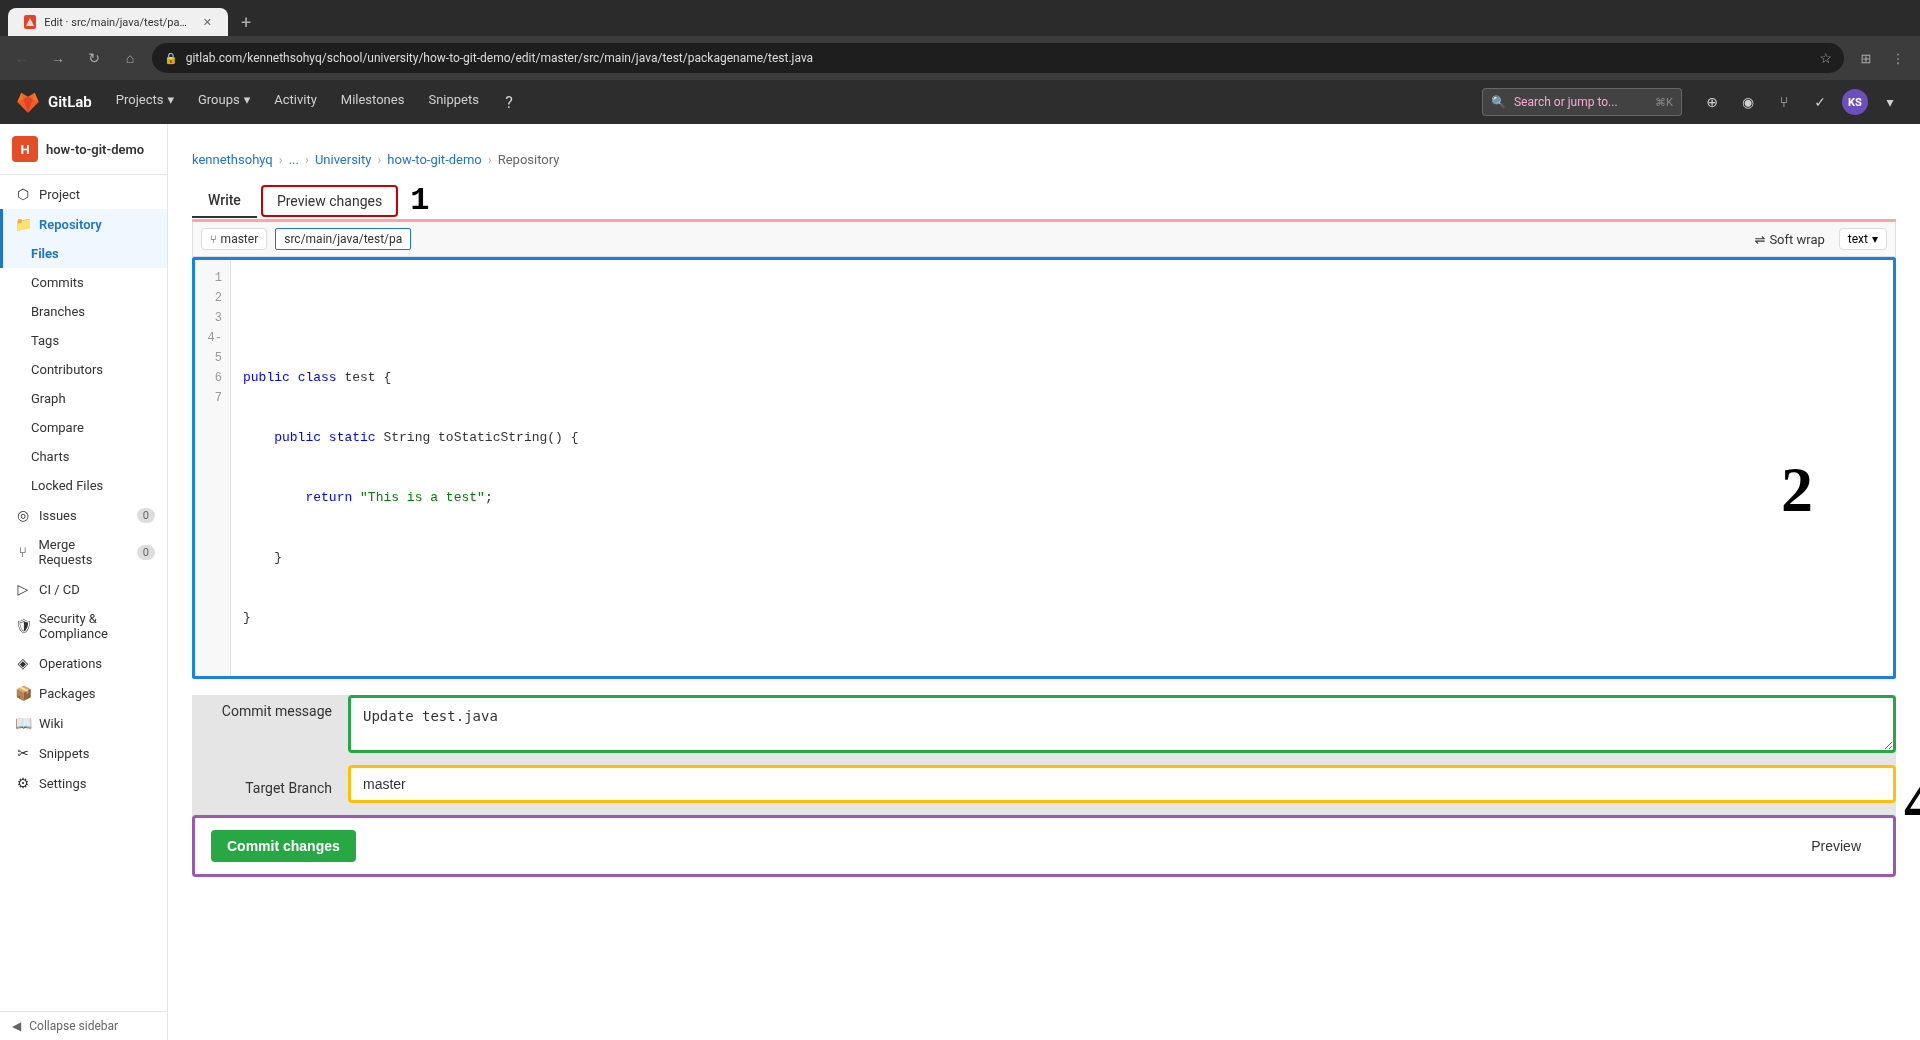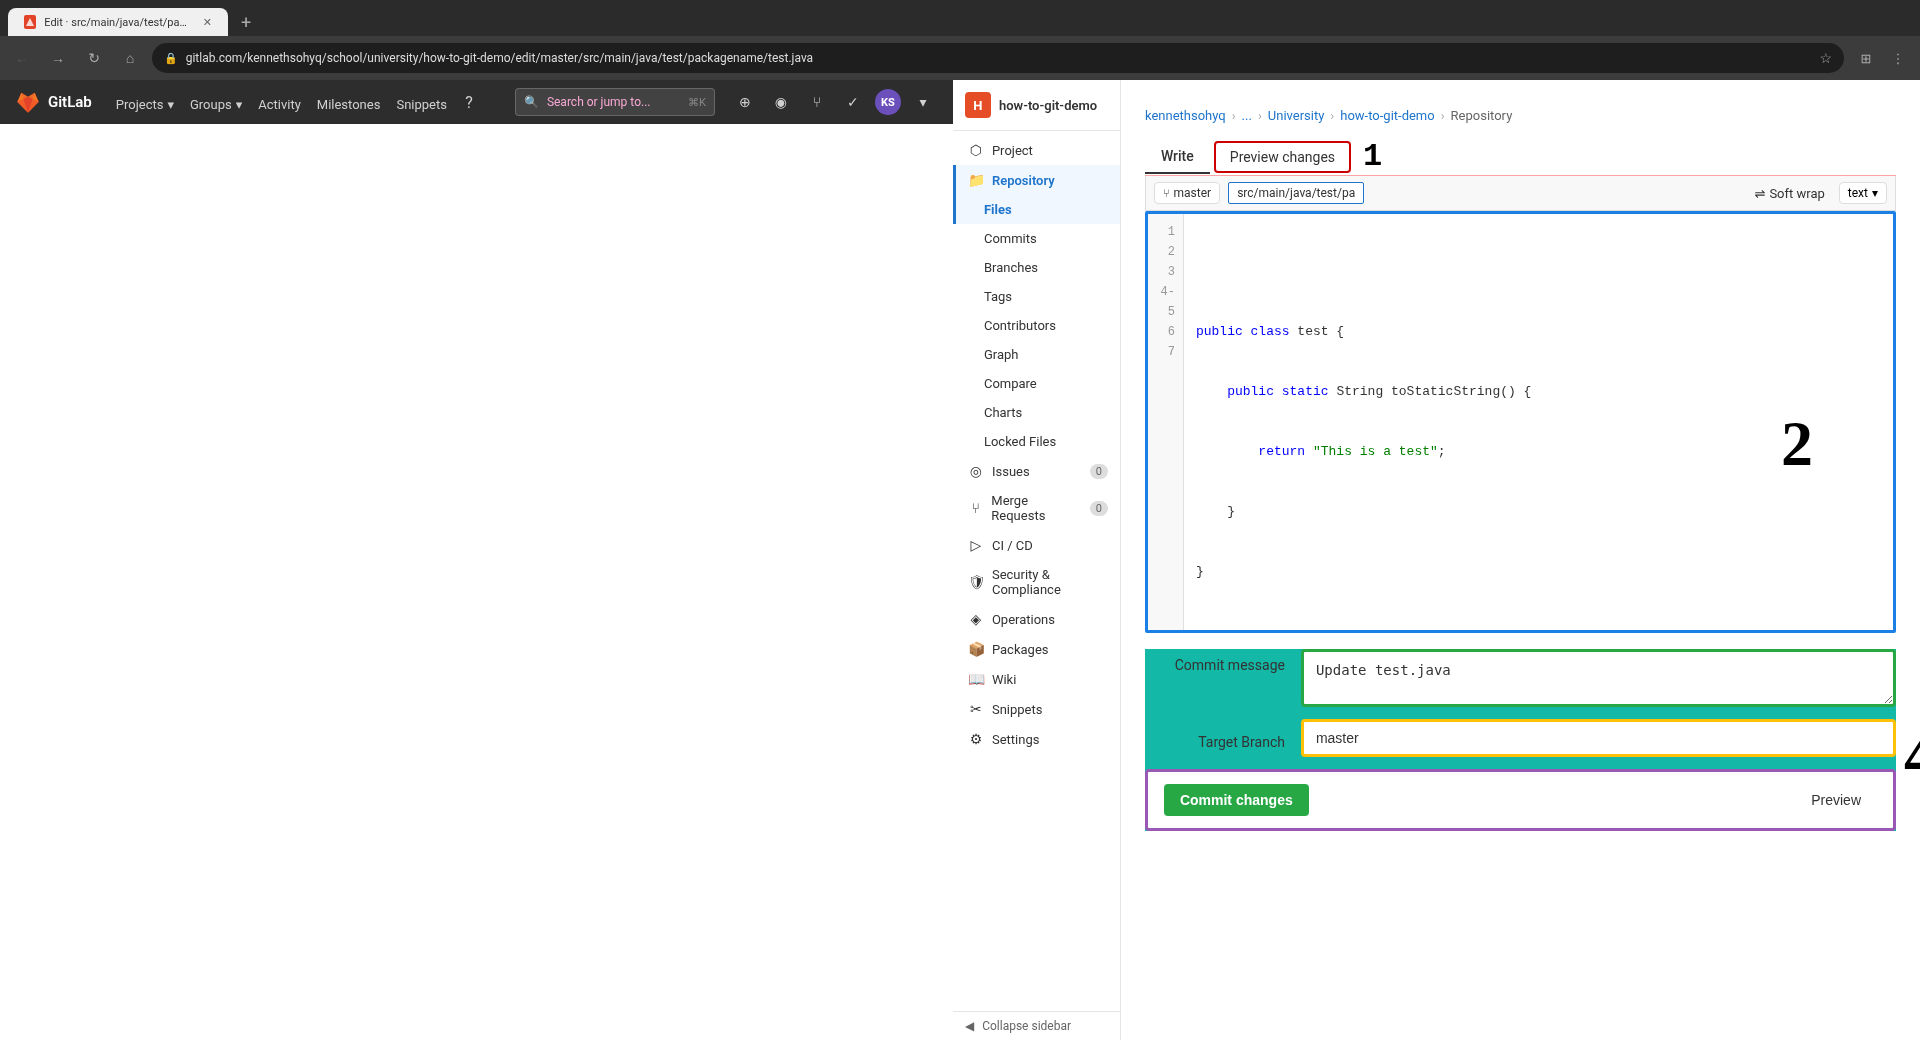--- a/index.html
+++ b/index.html
@@ -15,28 +15,28 @@
     .browser-toolbar { background: #3c3c3c; height: 44px; display: flex; align-items: center; padding: 0 8px; gap: 8px; }
     .browser-nav-btn { width: 28px; height: 28px; border-radius: 50%; display: flex; align-items: center; justify-content: center; color: #aaa; cursor: pointer; font-size: 14px; }
     .browser-nav-btn.disabled { color: #555; cursor: default; }
     .browser-address-bar { flex: 1; background: #1e1e1e; border-radius: 20px; height: 30px; display: flex; align-items: center; padding: 0 12px; gap: 8px; }
     .browser-address-bar .lock-icon { color: #aaa; font-size: 11px; }
     .browser-address-url { color: #ddd; font-size: 12px; flex: 1; }
     .browser-actions { display: flex; align-items: center; gap: 4px; }
     .browser-action-btn { width: 28px; height: 28px; border-radius: 50%; display: flex; align-items: center; justify-content: center; color: #aaa; cursor: pointer; font-size: 13px; }
 
     
-    .app-container { display: flex; flex-direction: row; height: calc(1040px - 80px); background: #fff; }
+    .app-container { display: flex; flex-direction: column; height: calc(1040px - 80px); background: #fff; }
 
     
     .gitlab-nav { background: #2d2d2d; height: 44px; display: flex; align-items: center; padding: 0 16px; gap: 16px; flex-shrink: 0; }
     .gitlab-logo { display: flex; align-items: center; gap: 8px; }
     .gitlab-fox { width: 24px; height: 24px; }
     .gitlab-logo-text { color: #fff; font-weight: 600; font-size: 15px; }
-    .nav-items { display: flex; align-items: flex-end; gap: 0; }
+    .nav-items { display: flex; align-items: flex-start; gap: 8px; }
     .nav-item { color: #d0d0d0; padding: 4px 8px; border-radius: 4px; cursor: pointer; font-size: 13px; display: flex; align-items: center; gap: 4px; }
     .nav-spacer { flex: 1; }
     .nav-search { background: rgba(255,255,255,0.1); border: 1px solid rgba(255,255,255,0.2); border-radius: 4px; height: 28px; display: flex; align-items: center; padding: 0 8px; gap: 8px; min-width: 200px; cursor: pointer; }
     .nav-search-text { color: #f9a8d4; font-size: 12px; }
     .nav-icons { display: flex; align-items: center; gap: 8px; }
     .nav-icon-btn { width: 28px; height: 28px; border-radius: 50%; display: flex; align-items: center; justify-content: center; color: #d0d0d0; cursor: pointer; font-size: 14px; }
     .avatar { width: 26px; height: 26px; border-radius: 50%; background: #6b4fbb; display: flex; align-items: center; justify-content: center; color: #fff; font-size: 11px; font-weight: 700; cursor: pointer; }
 
     
     .main-layout { display: flex; flex: 1; overflow: hidden; }
@@ -60,21 +60,21 @@
 
     
     .breadcrumb { display: flex; align-items: center; gap: 6px; font-size: 13px; color: #666; margin-bottom: 16px; }
     .breadcrumb a { color: #1f75cb; text-decoration: none; cursor: pointer; }
     .breadcrumb-sep { color: #aaa; }
 
     
     .page-title { font-size: 20px; font-weight: 600; color: #333; margin-bottom: 20px; }
 
     
-    .editor-tabs { display: flex; align-items: center; gap: 0; border-bottom: 1px solid #fca5a5; margin-bottom: 0; }
+    .editor-tabs { display: flex; align-items: center; gap: 0; border-bottom: 3px solid #fca5a5; margin-bottom: 0; }
     .editor-tab { padding: 8px 16px; cursor: pointer; font-size: 14px; color: #666; border-bottom: 2px solid transparent; }
     .editor-tab.active { color: #333; border-bottom-color: #333; font-weight: 500; }
     .editor-tab.highlighted { border: 2px solid #cc0000; border-radius: 4px; color: #333; margin: 2px 4px; padding: 6px 14px; }
     .editor-tab-annotation { font-size: 32px; font-weight: 900; color: #000; margin-left: 8px; font-family: 'Courier New', monospace; line-height: 1; }
 
     
     .editor-toolbar { display: flex; align-items: center; gap: 8px; padding: 6px 8px; background: #f8f8f8; border: 1px solid #ddd; border-top: none; }
     .branch-badge { display: flex; align-items: center; gap: 4px; padding: 3px 8px; background: #fff; border: 1px solid #ddd; border-radius: 4px; font-size: 12px; color: #333; cursor: pointer; }
     .file-path { font-size: 12px; color: #333; padding: 3px 8px; background: #fff; border: 1px solid #1f75cb; border-radius: 2px; }
     .toolbar-spacer { flex: 1; }
@@ -86,21 +86,21 @@
     .code-editor { display: flex; min-height: 380px; }
     .line-numbers { background: #f8f8f8; border-right: 1px solid #e0e0e0; padding: 8px 0; min-width: 36px; text-align: right; }
     .line-number { font-family: 'Courier New', monospace; font-size: 12px; color: #999; padding: 0 8px; line-height: 20px; display: block; }
     .code-content { flex: 1; padding: 8px 12px; font-family: 'Courier New', monospace; font-size: 13px; line-height: 20px; color: #333; white-space: pre; overflow-x: auto; }
     .code-line { display: block; line-height: 20px; }
     .code-keyword { color: #0000ff; }
     .code-string { color: #008000; }
     .code-annotation-2 { position: absolute; right: 80px; top: 50%; transform: translateY(-20%); font-size: 72px; font-weight: 900; color: #000; font-family: 'Courier New', monospace; pointer-events: none; }
 
     
-    .commit-section { margin-top: 16px; background: #14b8a6; }
+    .commit-section { margin-top: 16px; background: #e5e5e5; }
     .commit-message-row { display: flex; align-items: flex-start; gap: 16px; margin-bottom: 12px; }
     .commit-label { font-size: 14px; color: #333; width: 140px; text-align: right; padding-top: 8px; flex-shrink: 0; }
     .commit-message-input { flex: 1; border: 3px solid #28a745; border-radius: 4px; padding: 10px 12px; font-size: 14px; color: #333; min-height: 48px; resize: vertical; outline: none; }
 
     .target-branch-row { display: flex; align-items: center; gap: 16px; margin-bottom: 12px; position: relative; }
     .target-branch-input { flex: 1; border: 3px solid #ffc107; border-radius: 4px; padding: 8px 12px; font-size: 14px; color: #333; outline: none; }
 
     
     .action-bar { display: flex; align-items: center; justify-content: space-between; padding: 12px 16px; border: 3px solid #9b59b6; border-radius: 4px; margin-top: 8px; background: #fff; }
     .commit-btn { background: #28a745; color: #fff; border: none; border-radius: 4px; padding: 8px 16px; font-size: 14px; font-weight: 600; cursor: pointer; }

